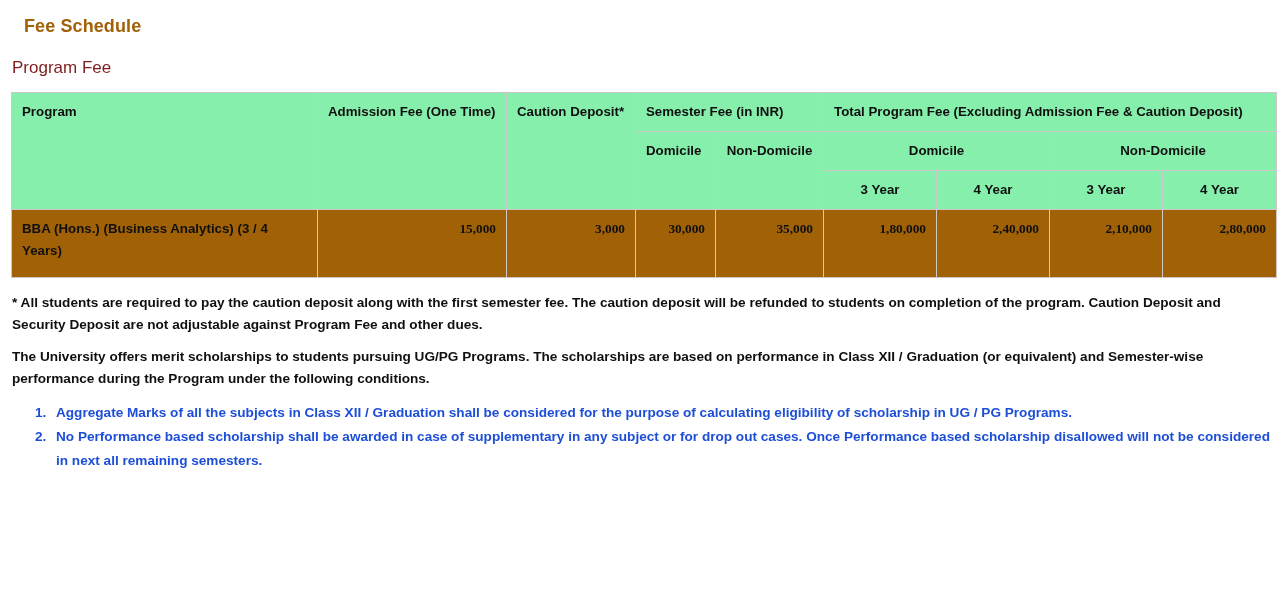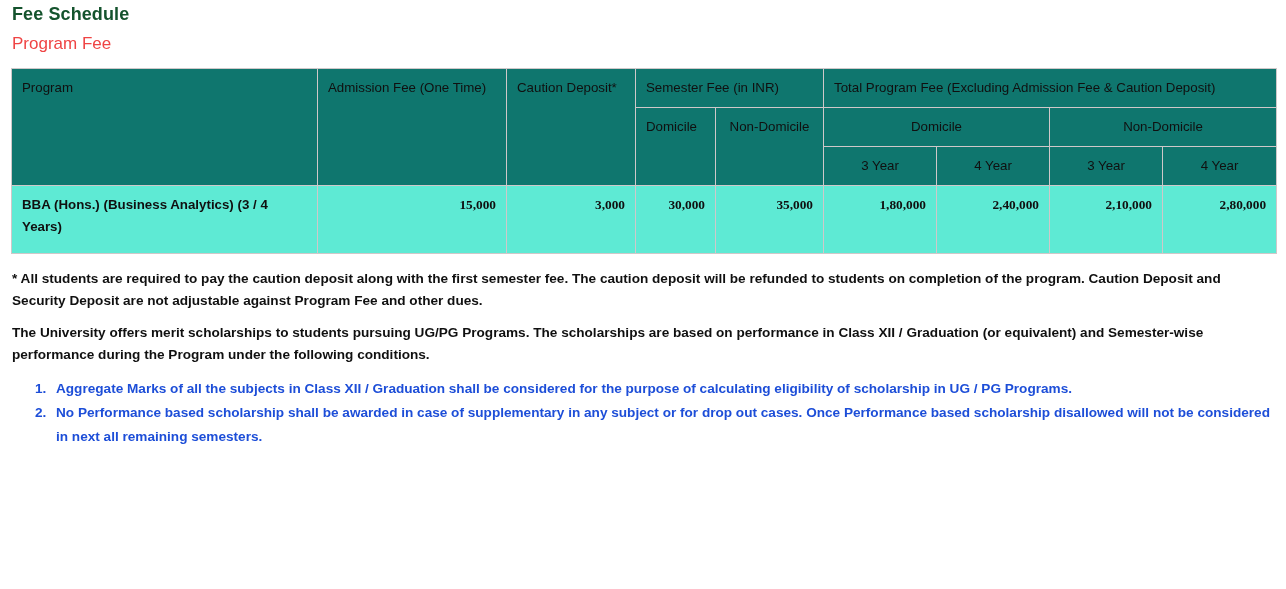--- a/index.html
+++ b/index.html
@@ -19,30 +19,30 @@
     width: 1286px;
     height: 589px;
     box-sizing: border-box;
     padding: 0 10px;
   }
 
   
   .doc-title {
     font-size: 18px;
     font-weight: bold;
-    color: #14532d;
-    margin: 0;
+    color: #a16207;
+    margin: 12px;
     padding: 3px 0 0 2px;
     line-height: 22px;
     letter-spacing: 0.1px;
   }
   .section-head {
     font-size: 17px;
     font-weight: normal;
-    color: #ef4444;
+    color: #7f1d1d;
     margin: 0;
     padding: 8px 0 2px 2px;
     line-height: 22px;
   }
   .section-head.merit {
     padding-top: 13px;
   }
 
   
   .para {
@@ -92,28 +92,28 @@
   }
   table.fee-table th,
   table.fee-table td {
     border: 1px solid #cfc8c9;
     padding: 8px 10px;
     vertical-align: top;
     line-height: 22px;
     box-sizing: border-box;
   }
   table.fee-table th {
-    background: #0f766e;
-    font-weight: normal;
+    background: #86efac;
+    font-weight: bold;
     text-align: left;
     color: #101010;
   }
   table.fee-table th.ctr { text-align: center; }
   table.fee-table td {
-    background: #5eead4;
+    background: #a16207;
     font-weight: bold;
     color: #101010;
     height: 68px;
   }
   table.fee-table td.num {
     text-align: right;
     font-family: Liberation Serif, serif;
   }
   
   col.c-program    { width: 306px; }

